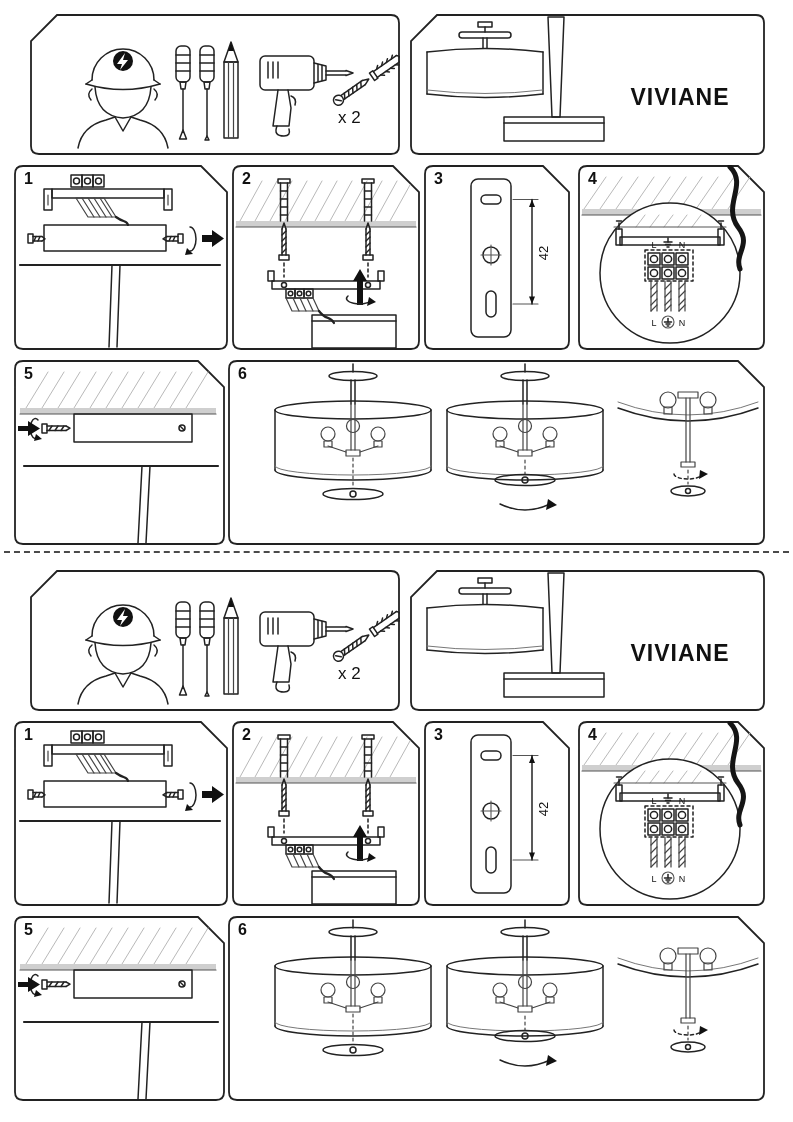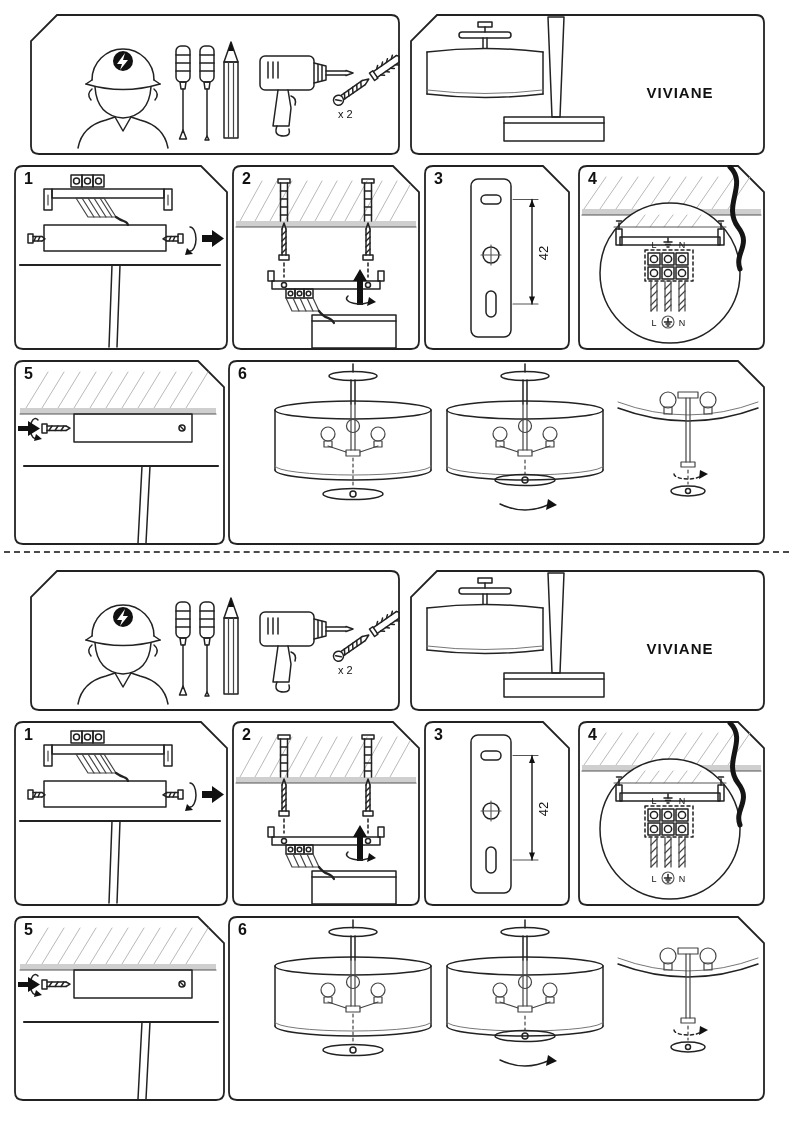--- a/index.html
+++ b/index.html
@@ -18,23 +18,23 @@
   .art .thin{stroke:#555;stroke-width:1.1}
   .art .int{stroke:#444;stroke-width:1.2}
   .art .lt{stroke:#777;stroke-width:1}
   .art .hatch{stroke:#b9b9b9;stroke-width:1}
   .art .band{fill:#cfcfcf;stroke:none}
   .art .dash{stroke-dasharray:3 3}
   .art .w2{stroke-width:2.2}
   .art .cable{stroke:#151515;stroke-width:5}
   .art text{fill:#111;stroke:none;font-family:"Liberation Sans",sans-serif}
   .step-num{position:absolute;top:5px;left:10px;font-weight:bold;font-size:16px}
-  .qty{position:absolute;font-size:11px}
+  .qty{position:absolute;font-size:17px}
   .brand-title{position:absolute;left:190px;top:70px;width:160px;text-align:center;
-               font-size:15px;font-weight:bold;letter-spacing:1px}
+               font-size:23px;font-weight:bold;letter-spacing:1px}
 </style>
 </head>
 <body>
 
 <div id="page">
   <div class="sheet-slot">
 <div class="sheet">
 
   <div class="panel" style="left:30px;top:14px;width:370px;height:141px">
     <svg class="frame" viewBox="0 0 370 141">

